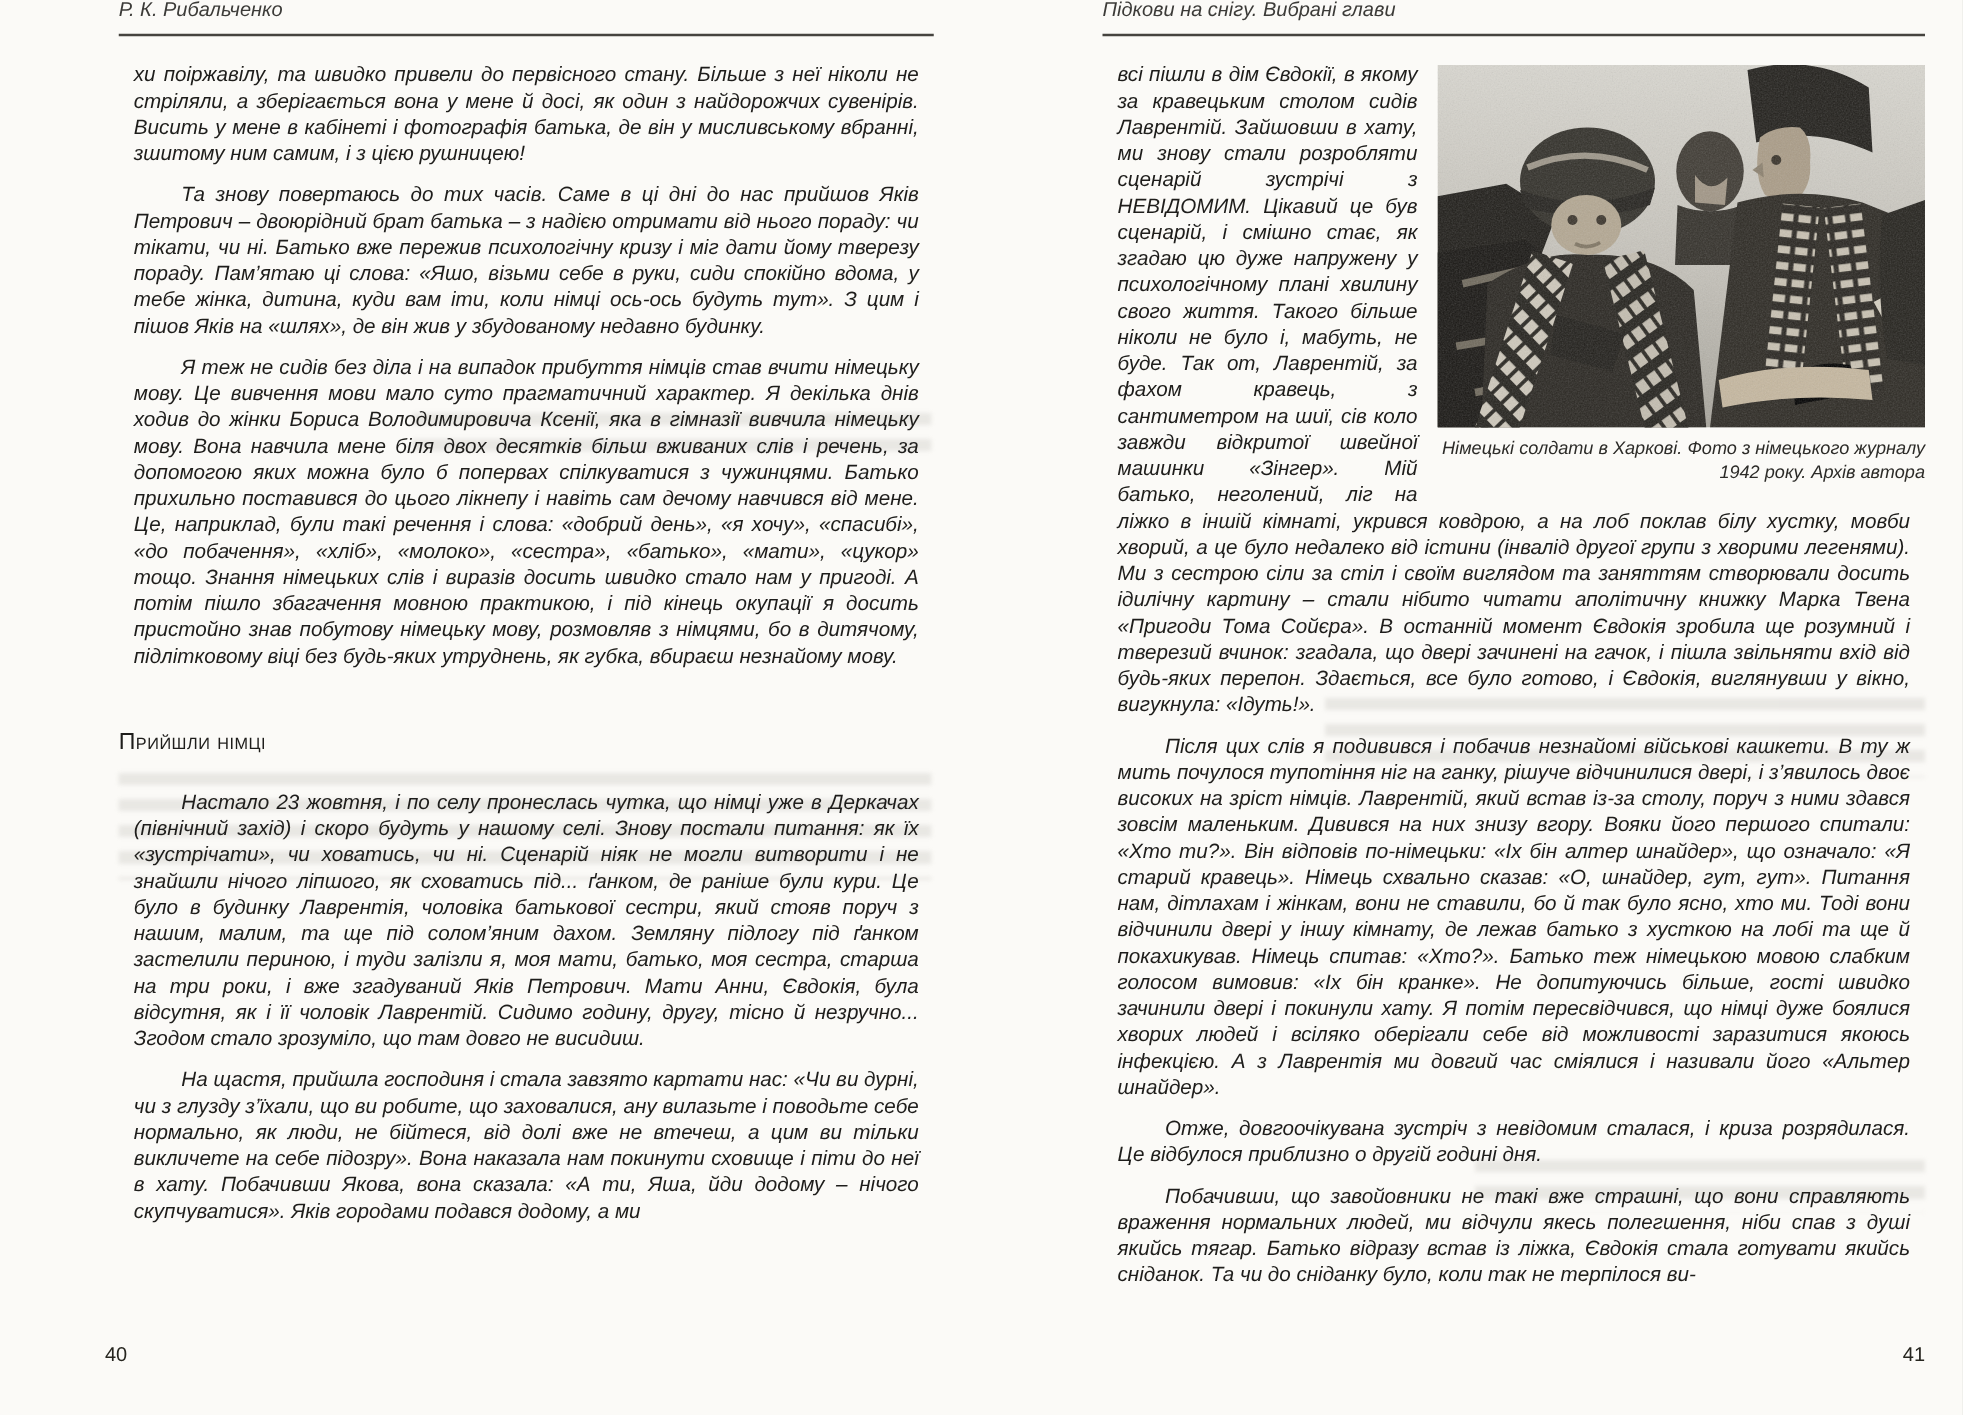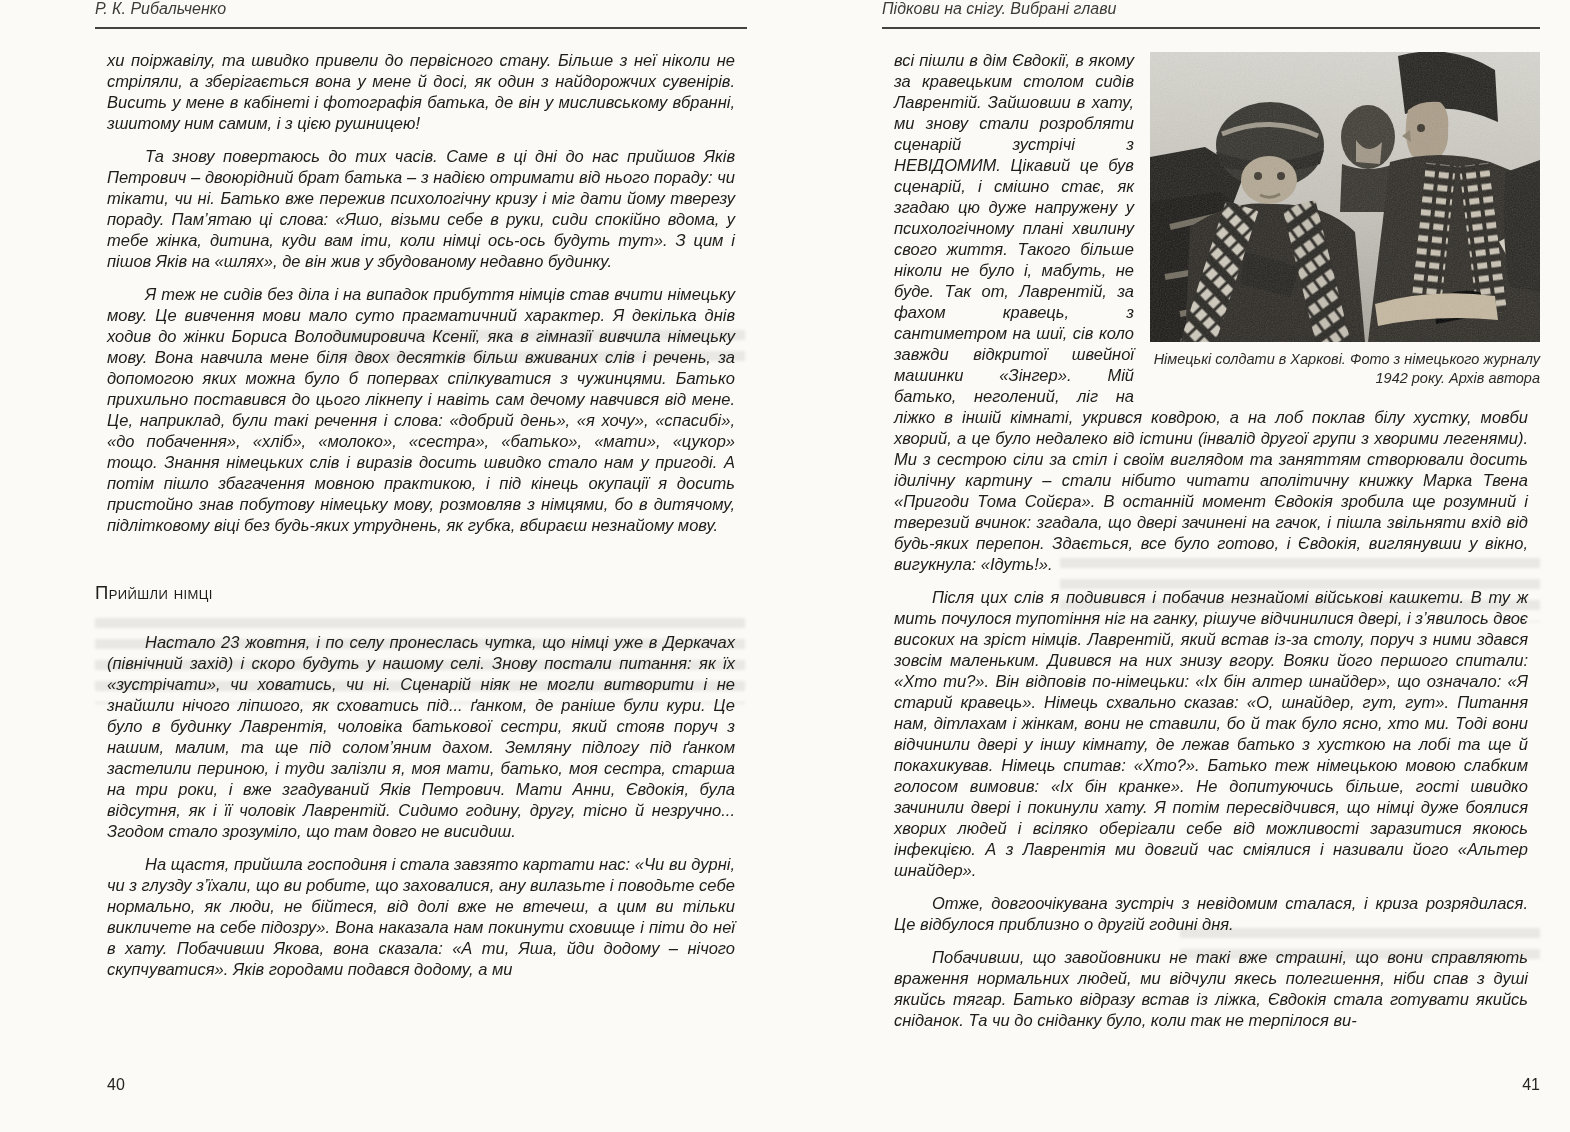--- a/index.html
+++ b/index.html
@@ -49,21 +49,21 @@
     font-size:14.5px;
     line-height:19px;
     color:#2c2b28;
     text-align:right;
   }
 
   .page-number{
     position:absolute;top:1076px;
     font-size:16px;color:#26251f;
   }
-  .pn-left{left:107px;}
+  .pn-left{left:84px;}
   .pn-right{left:1480px;width:60px;text-align:right;}
 
   
   .ghost{
     position:absolute;
     opacity:.5;
     filter:blur(1.5px);
     background:repeating-linear-gradient(
       to bottom,
       rgba(185,183,176,.55) 0 10px,

